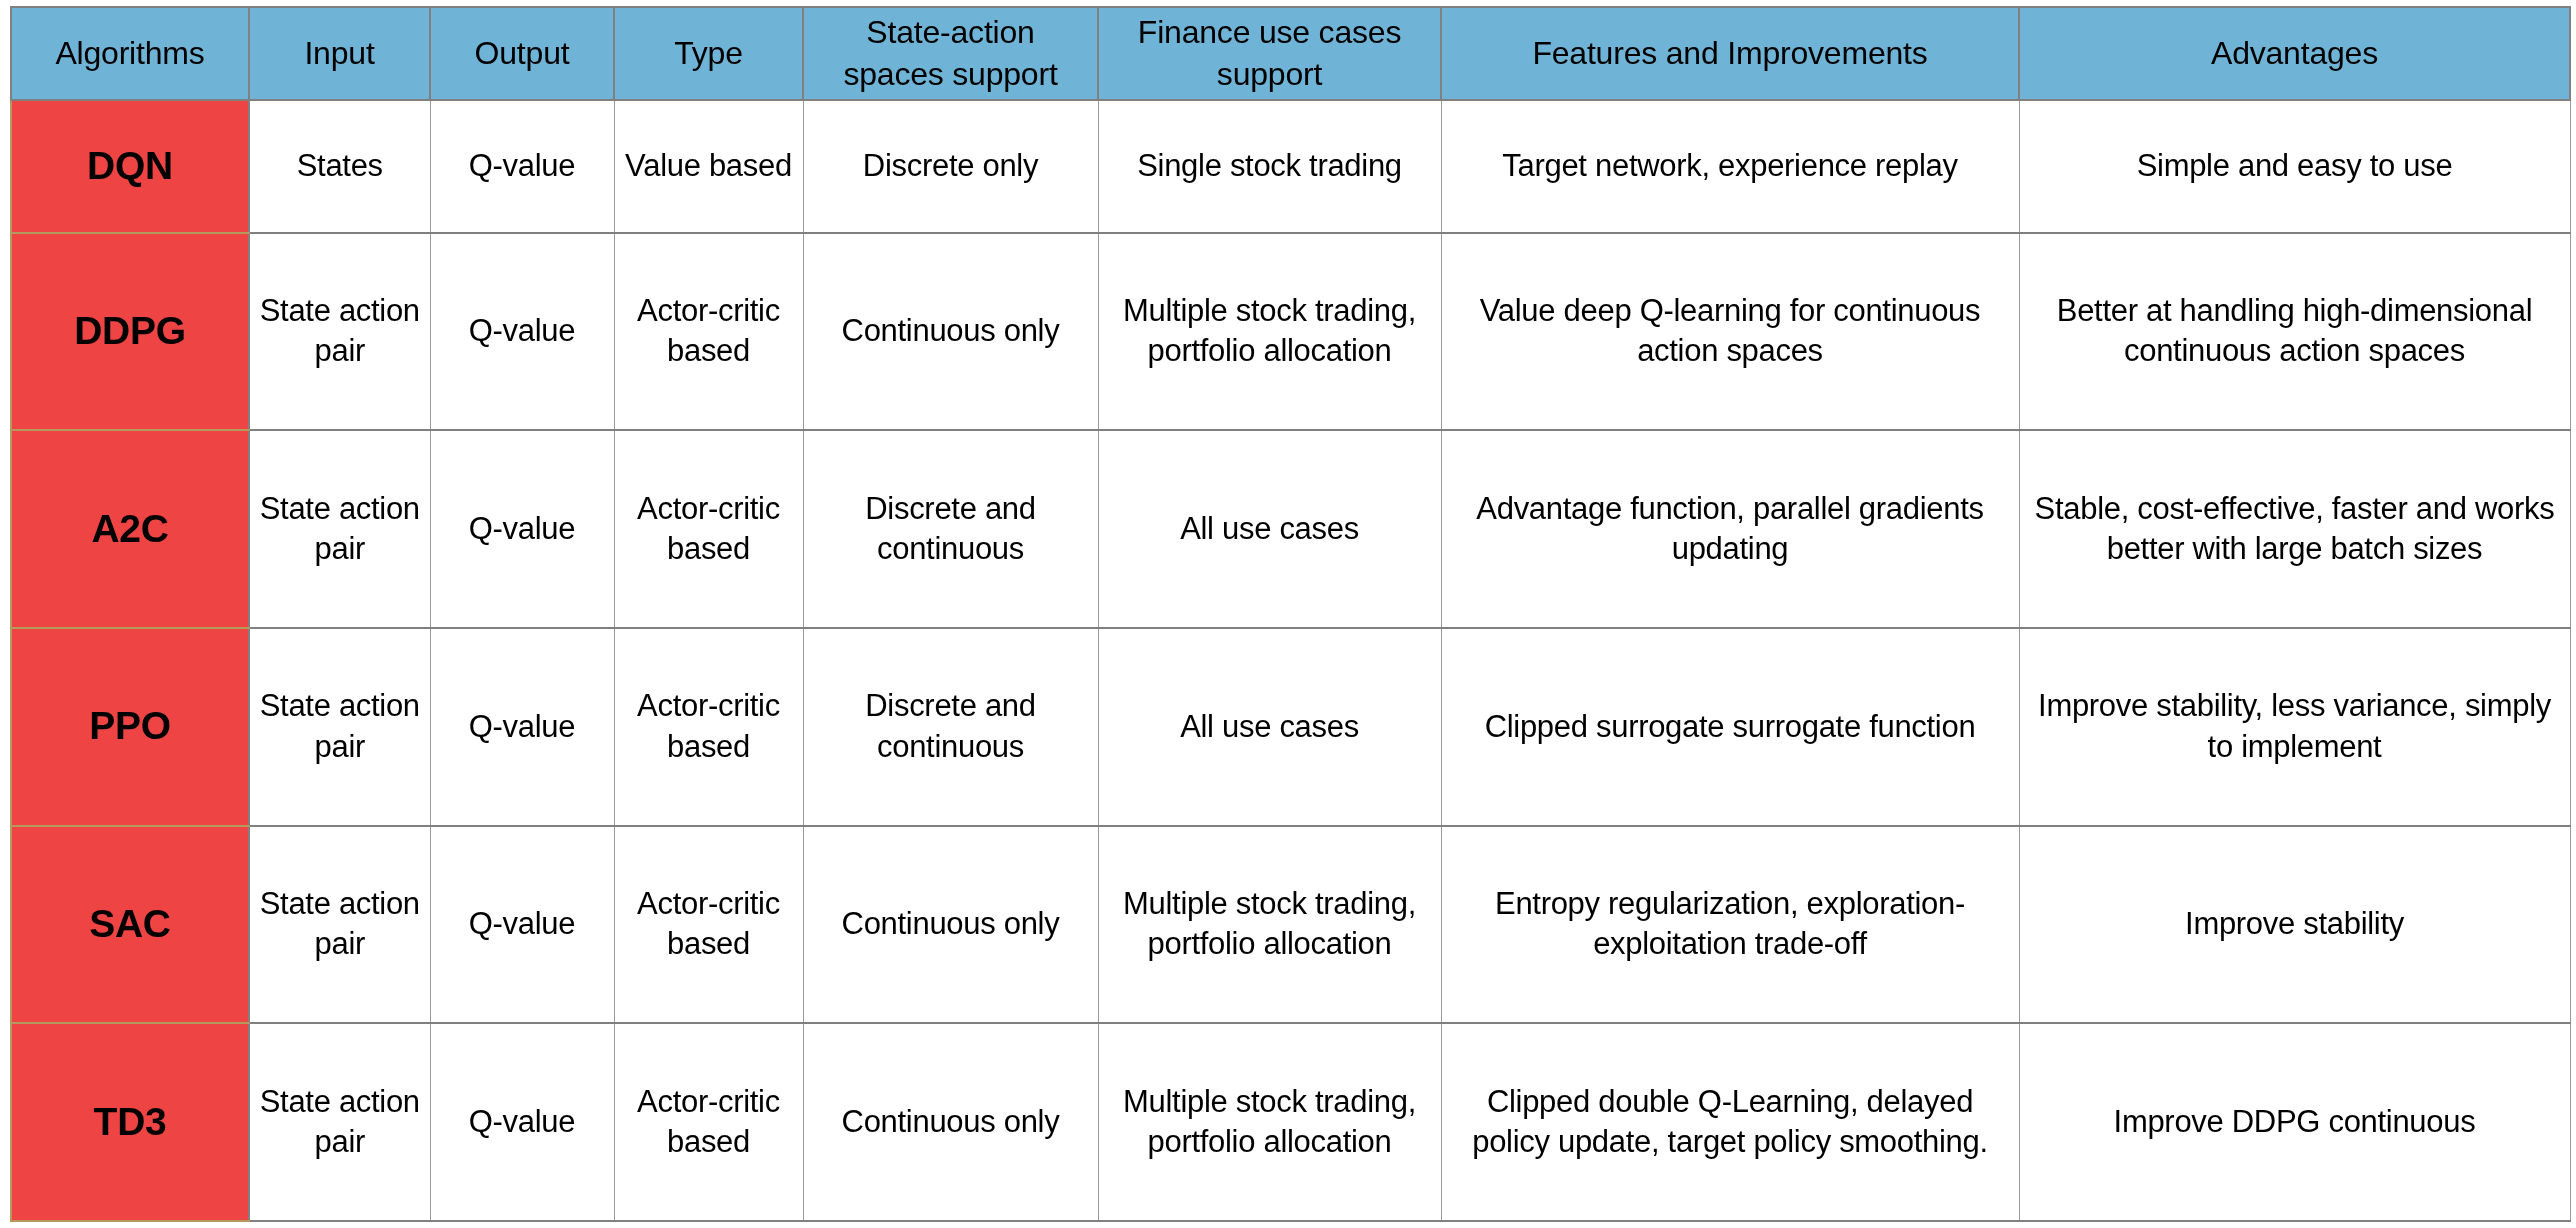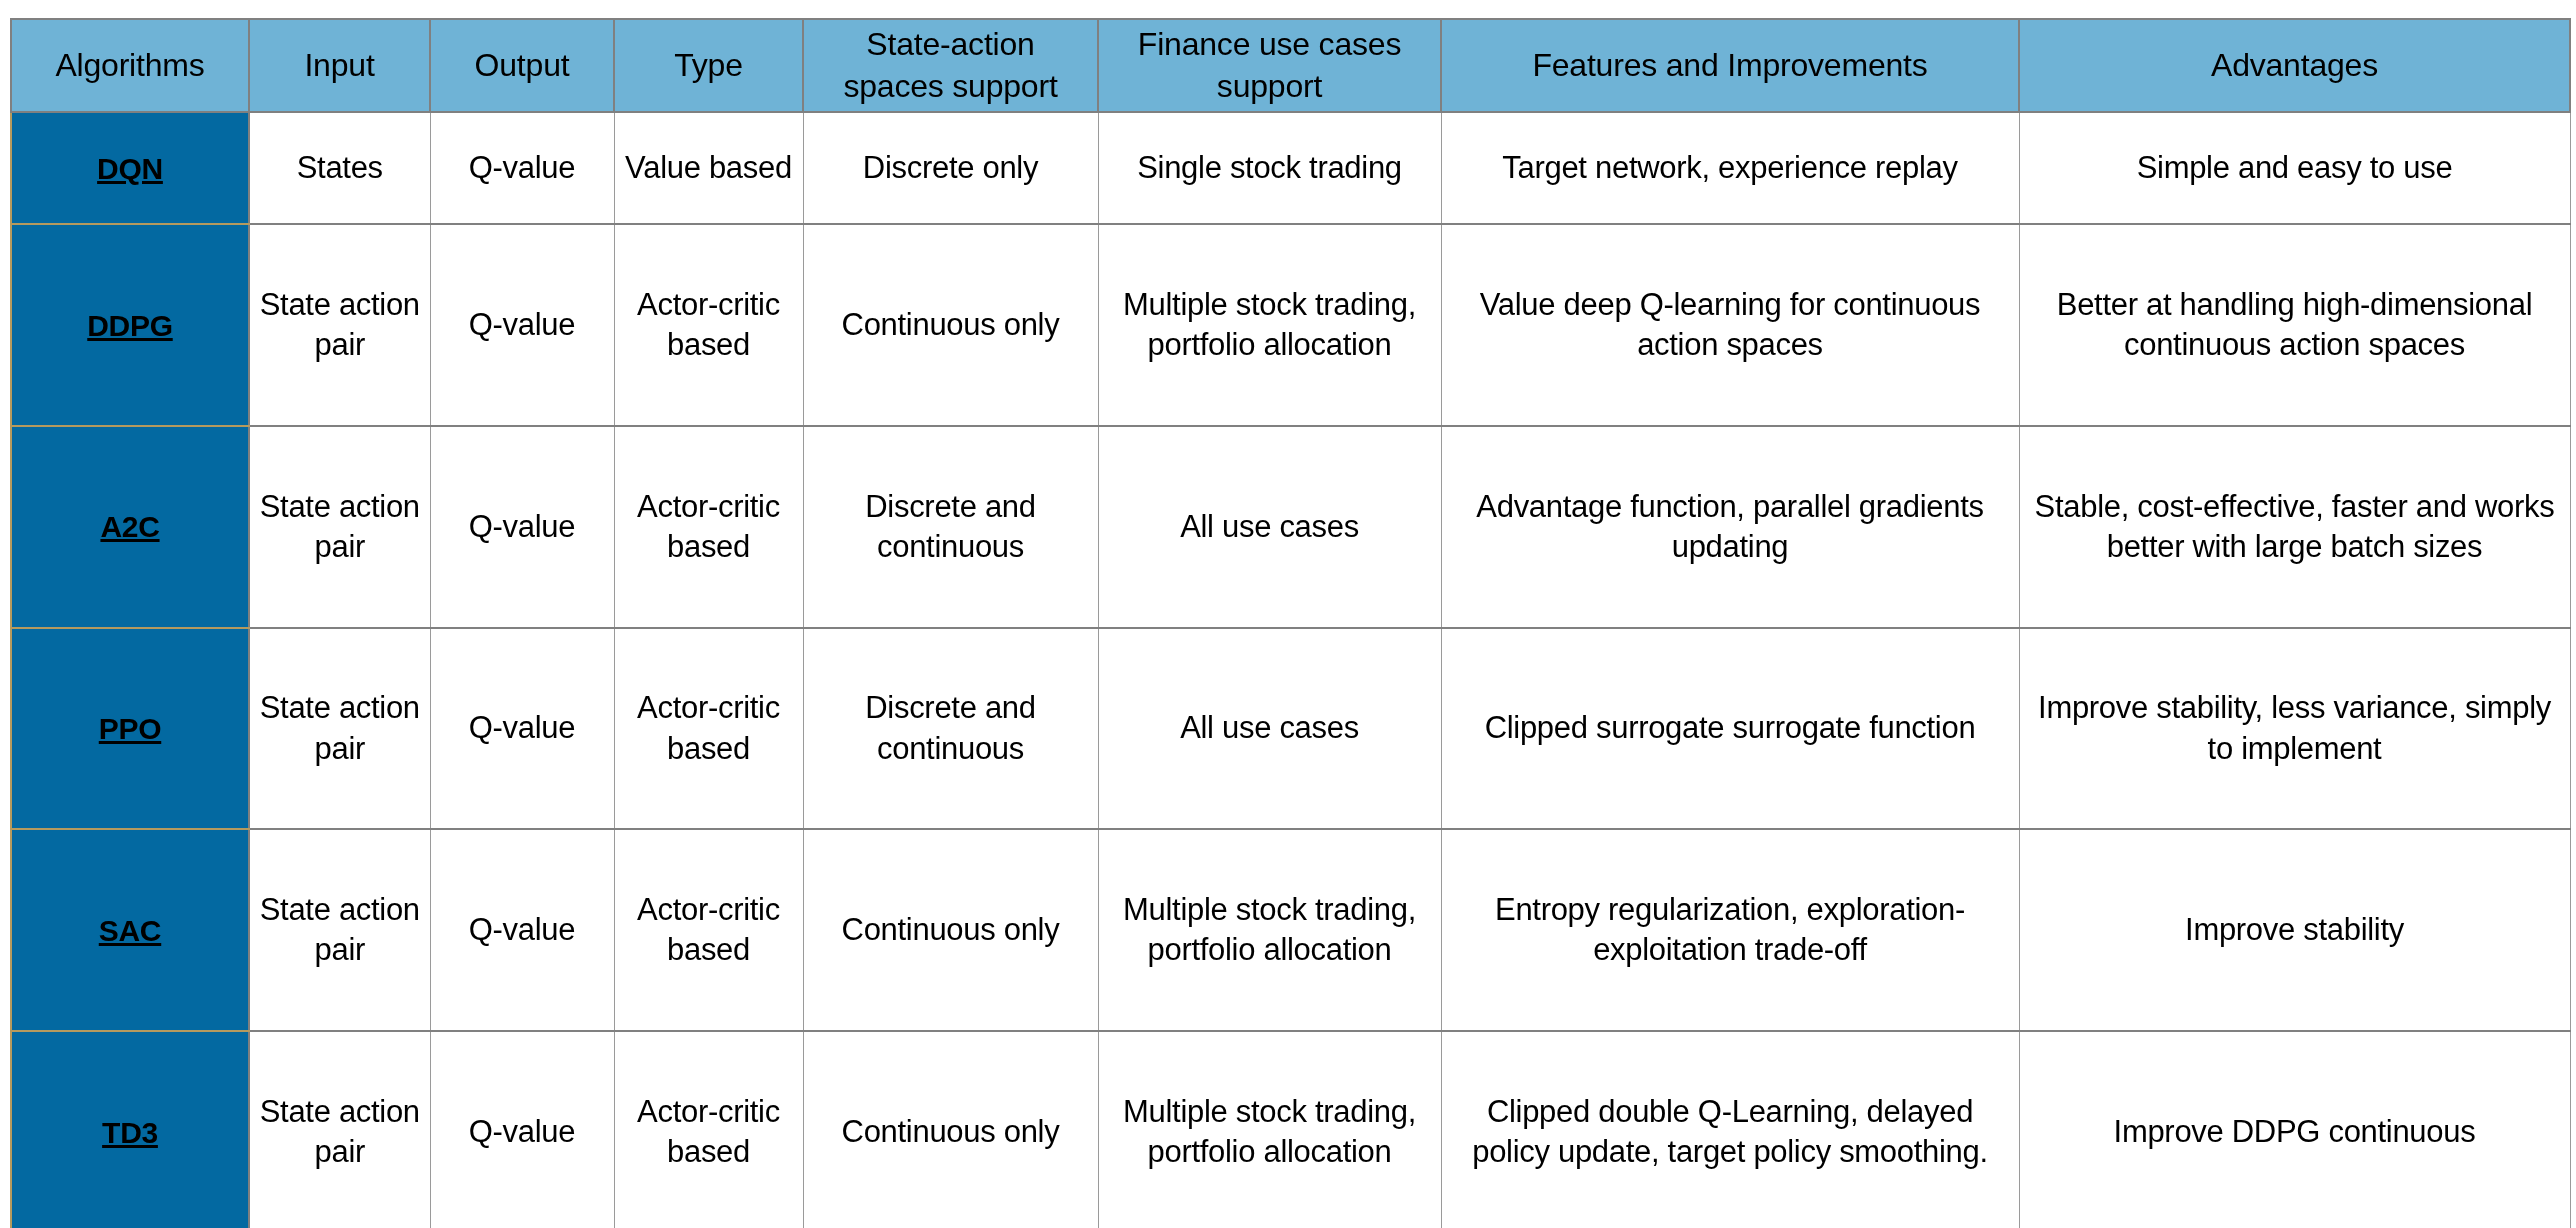--- a/index.html
+++ b/index.html
@@ -11,21 +11,21 @@
   body {
     width: 2576px;
     height: 1228px;
     font-family: "Liberation Sans", sans-serif;
     overflow: hidden;
   }
   #table-wrap {
     width: 2576px;
     height: 1228px;
     box-sizing: border-box;
-    padding: 18px 8px 6px 10px;
+    padding: 6px 8px 6px 10px;
   }
   table.cmp {
     width: 2558px;
     height: 1216px;
     border-collapse: collapse;
     table-layout: fixed;
   }
   table.cmp th,
   table.cmp td {
     border: 2px solid #808080;
@@ -42,26 +42,25 @@
     color: #000000;
     font-weight: bold;
     font-size: 32px;
     font-stretch: condensed;
     border: 2px solid #5E9DBE;
     border-bottom: 3px solid #808080;
     letter-spacing: -0.2px;
   }
   
   tbody td.algo {
-    background: #0369a1;
+    background: #ef4444;
     font-weight: bold;
-    font-size: 30px;
+    font-size: 39px;
     border-color: #B59A5E #808080 #B59A5E #B59A5E;
     letter-spacing: -0.3px;
-    text-decoration: underline;
   }
   tbody td.cell {
     background: #ffffff;
     font-size: 31px;
     letter-spacing: -0.3px;
   }
   tbody tr td {
     border-top: 2px solid #8a8a8a;
     border-bottom: 2px solid #8a8a8a;
   }

